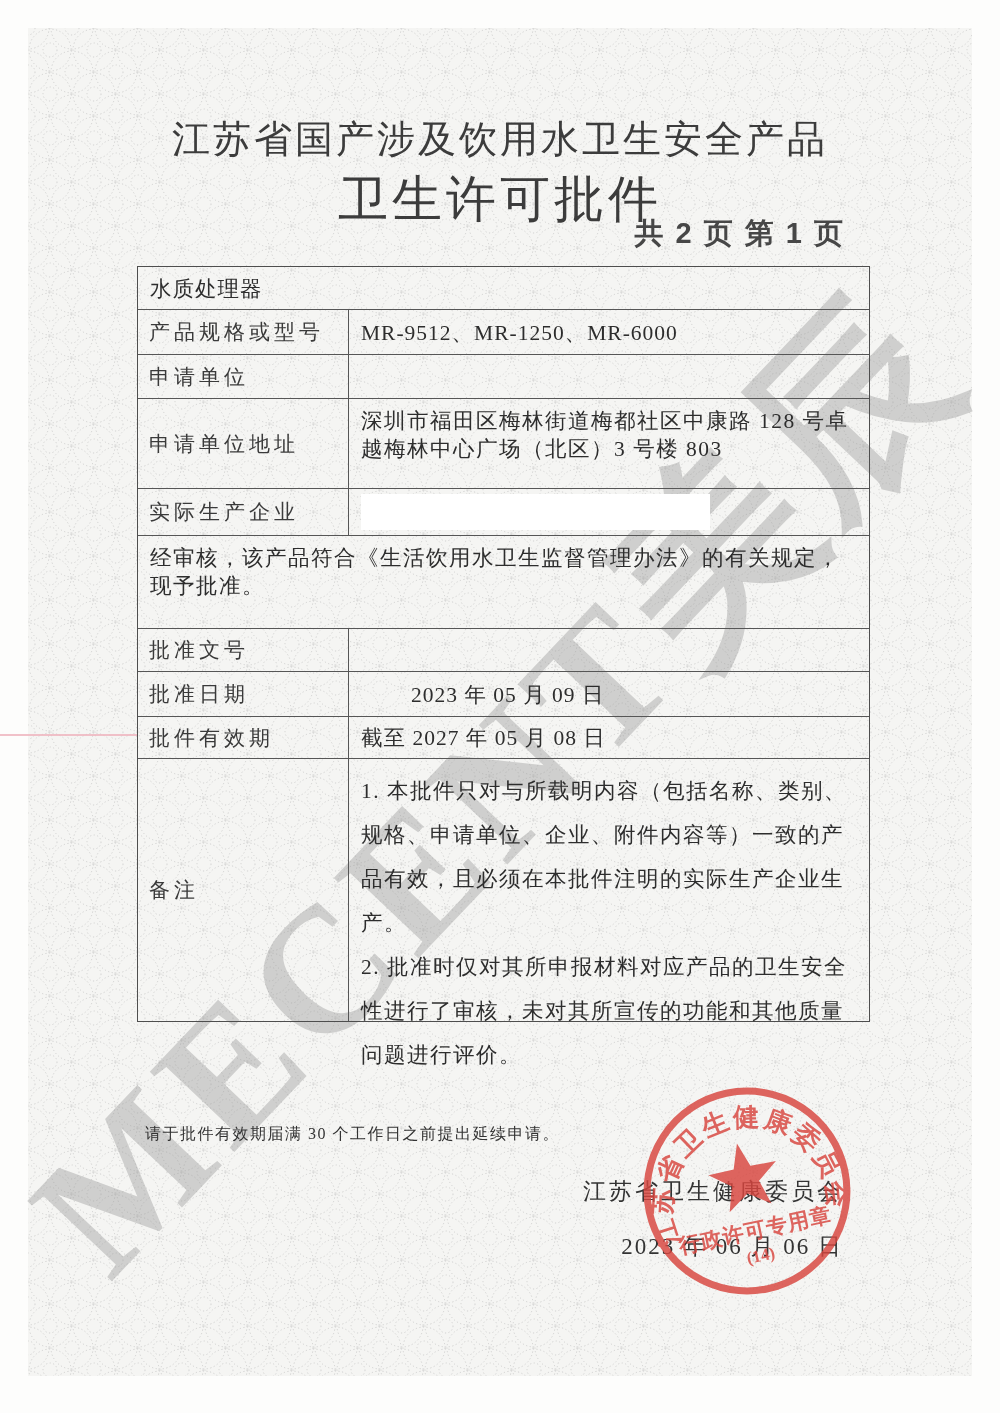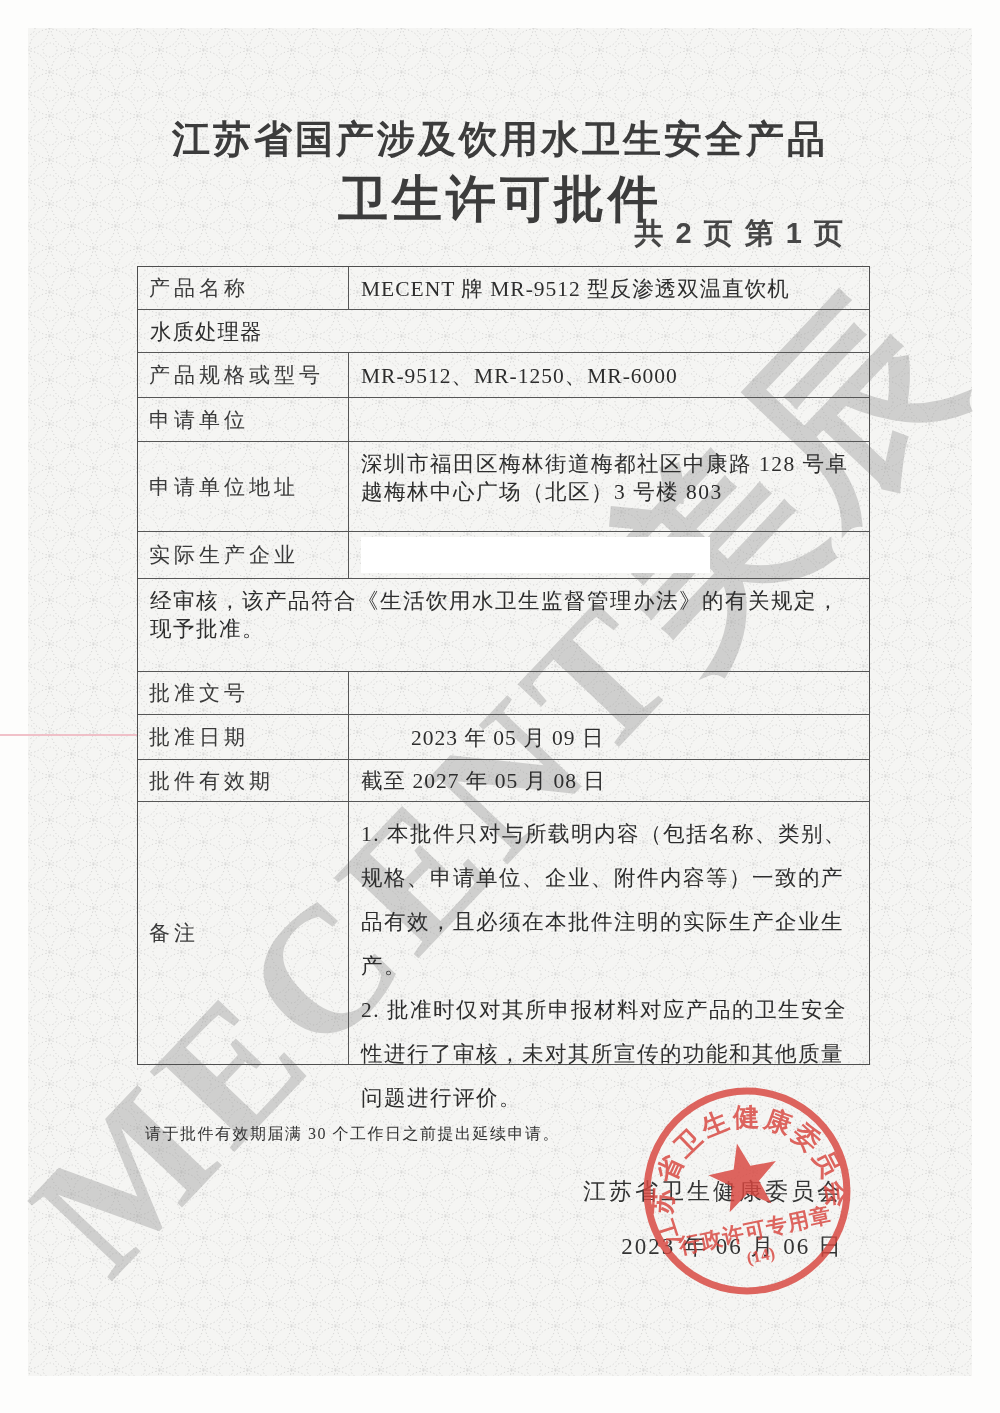--- a/index.html
+++ b/index.html
@@ -23,21 +23,21 @@
     color:rgba(150,150,150,0.40);
     font-family:"Liberation Serif", serif;font-weight:bold;
     pointer-events:none;z-index:2;
   }
   .watermark .latin{font-size:178px;letter-spacing:10px;}
   .watermark .cjk{font-size:196px;letter-spacing:6px;}
   
   .scan-line{position:absolute;left:0;top:734px;width:138px;height:2px;background:#efb6c0;opacity:.85;z-index:3;}
   
   .title{position:absolute;left:0;width:1000px;text-align:center;z-index:4;
-    font-family:"Liberation Sans", sans-serif;font-weight:bold;color:#3c3c3c;}
+    font-family:"Liberation Sans", sans-serif;font-weight:normal;color:#3c3c3c;}
   .title1{top:114px;font-size:38px;letter-spacing:3px;}
   .title2{top:166px;font-size:50px;letter-spacing:4px;}
   .page-indicator{position:absolute;right:155px;top:214px;z-index:4;
     font-family:"Liberation Sans", sans-serif;font-weight:bold;
     font-size:29px;color:#474747;letter-spacing:2px;}
   
   .doc-table{
     position:absolute;left:137px;top:266px;width:733px;z-index:4;
     border:1.6px solid #4e4e4e;box-sizing:border-box;
   }
@@ -104,24 +104,20 @@
 </div>
 
 <div class="scan-line"></div>
 
 <div class="title title1">江苏省国产涉及饮用水卫生安全产品</div>
 <div class="title title2">卫生许可批件</div>
 <div class="page-indicator">共 2 页 第 1 页</div>
 
 <div class="doc-table">
 
-  <div class="t-row" style="height:43px">
-    <div class="cell-label">产品名称</div>
-    <div class="cell-value">MECENT 牌 MR-9512 型反渗透双温直饮机</div>
-  </div>
 
   <div class="t-row" style="height:43px">
     <div class="cell-value">水质处理器</div>
   </div>
 
   <div class="t-row" style="height:45px">
     <div class="cell-label">产品规格或型号</div>
     <div class="cell-value">MR-9512、MR-1250、MR-6000</div>
   </div>
 

